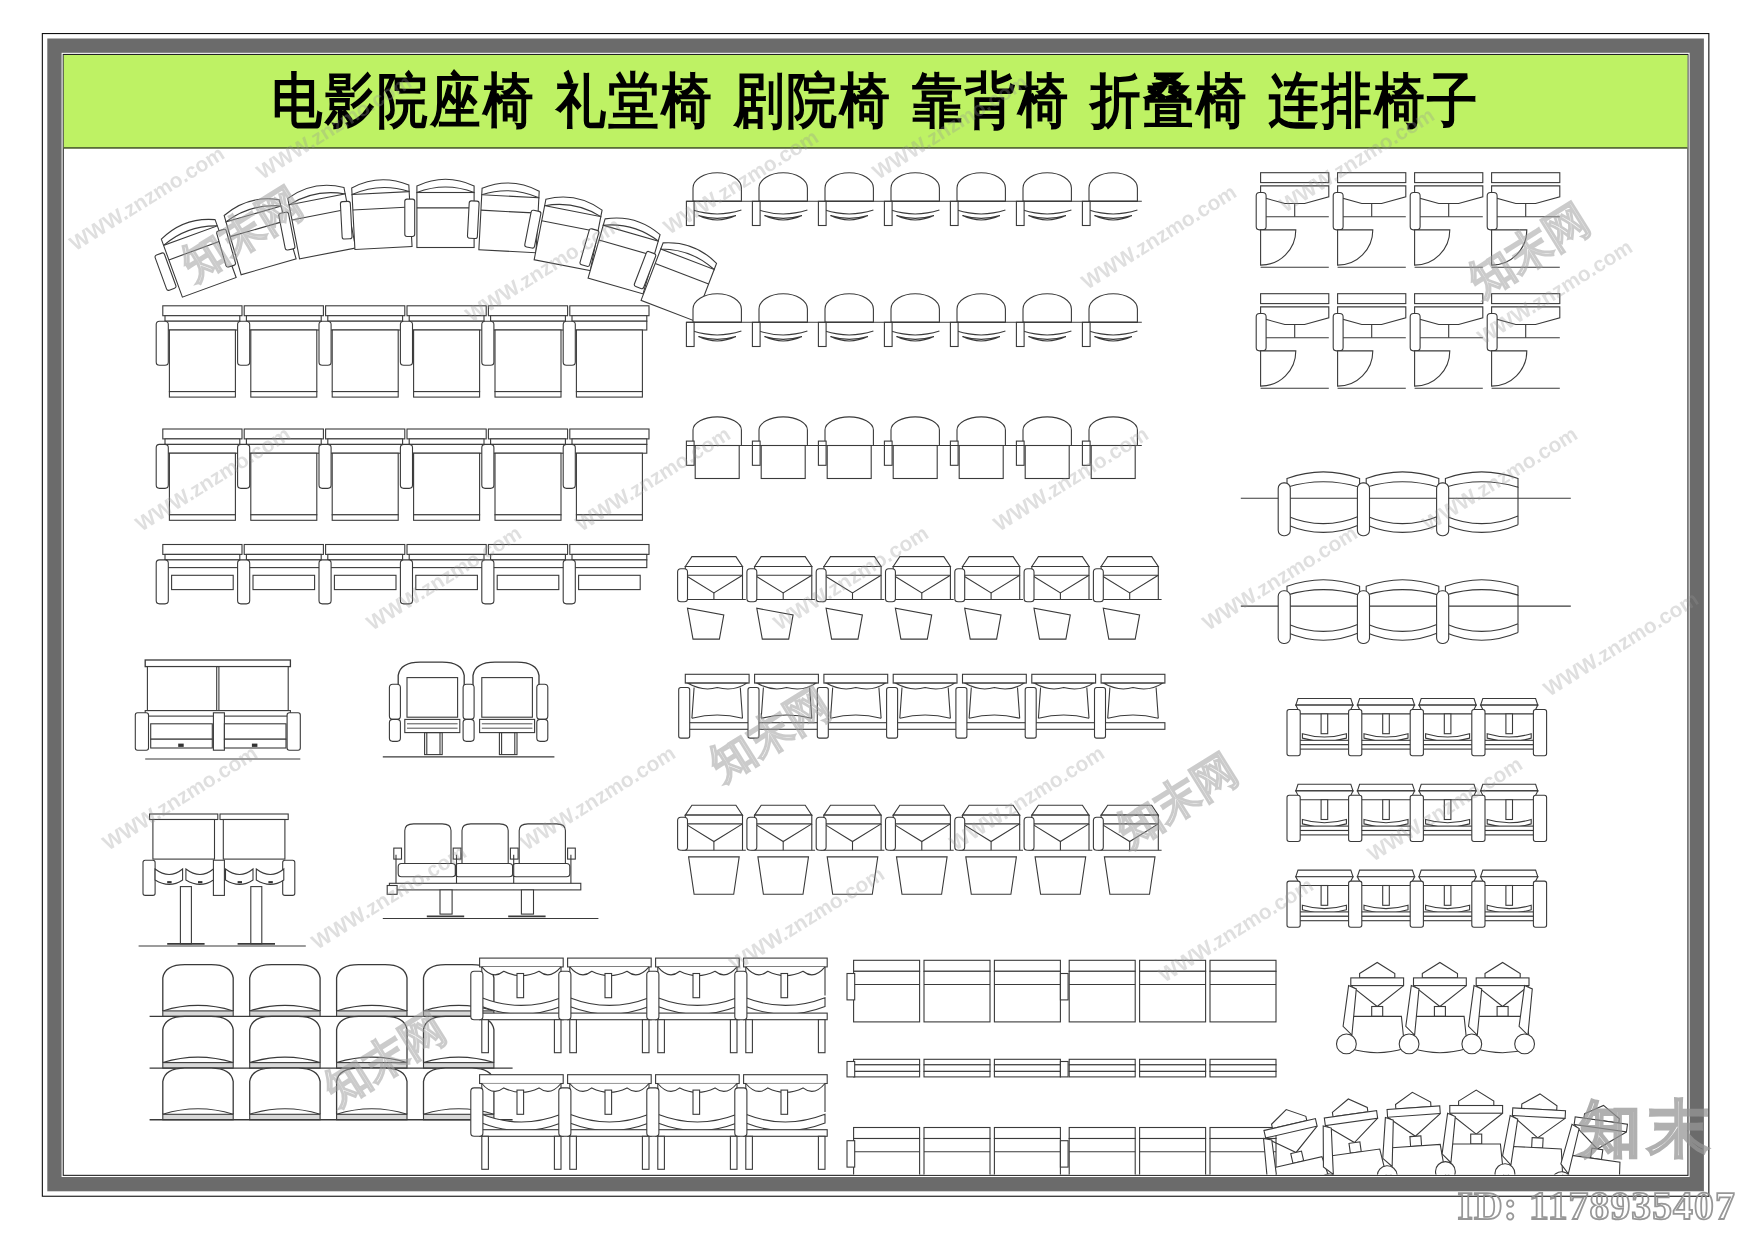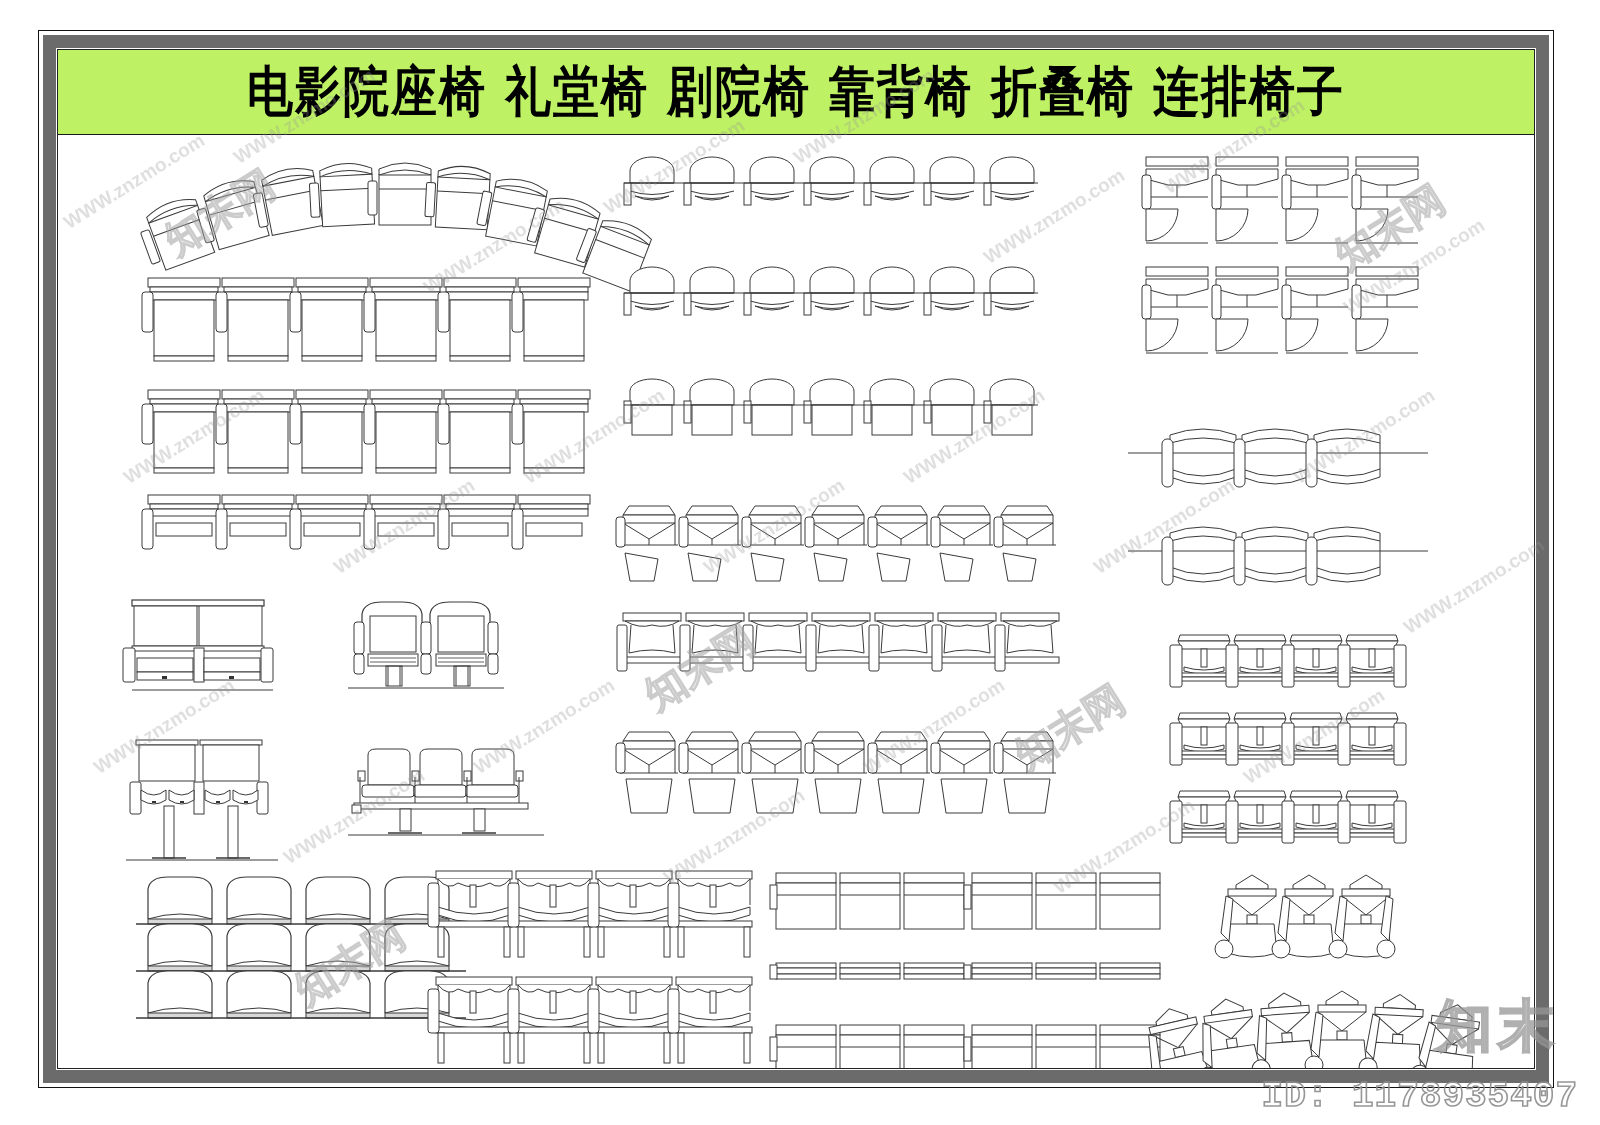--- a/index.html
+++ b/index.html
@@ -27,21 +27,21 @@
   .wm{position:absolute;color:rgba(150,150,150,.30);font-size:19px;font-weight:bold;
       white-space:nowrap;transform-origin:left top;font-family:"Liberation Sans",sans-serif;}
   .wm-logo{position:absolute;font-size:40px;font-weight:bold;color:transparent;
       -webkit-text-stroke:1.3px rgba(160,160,160,.55);font-family:"DejaVu Sans",sans-serif;
       white-space:nowrap;}
   .wm-big{position:absolute;right:40px;bottom:60px;font-size:56px;font-weight:bold;
       color:transparent;-webkit-text-stroke:2px rgba(150,150,150,.75);
       font-family:"DejaVu Sans",sans-serif;letter-spacing:6px;}
   .id-text{position:absolute;right:22px;bottom:8px;font-size:36px;font-weight:bold;
       color:transparent;-webkit-text-stroke:1.6px rgba(140,140,140,.9);
-      font-family:Liberation Mono, monospace;letter-spacing:1px;}
+      font-family:Liberation Serif, serif;letter-spacing:1px;}
 </style>
 </head>
 <body>
 
 <div id="sheet">
 
   <div class="frame-outer"></div>
   <div class="frame-band"></div>
   <div class="frame-inner"></div>
 

